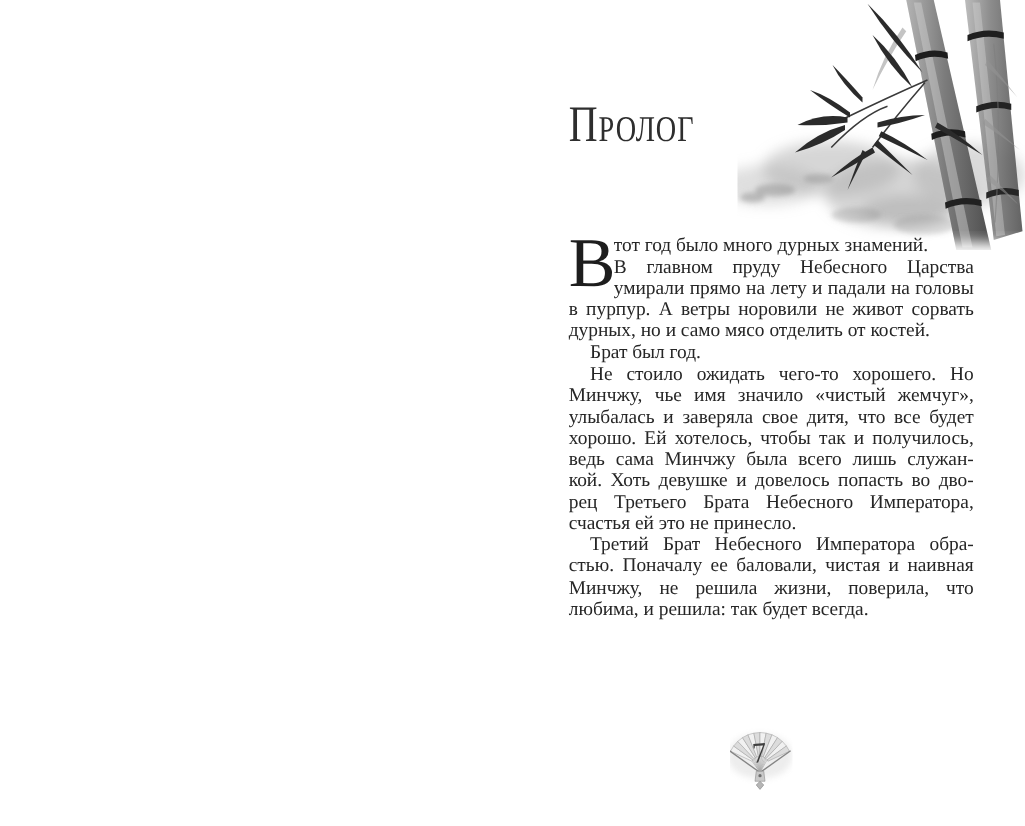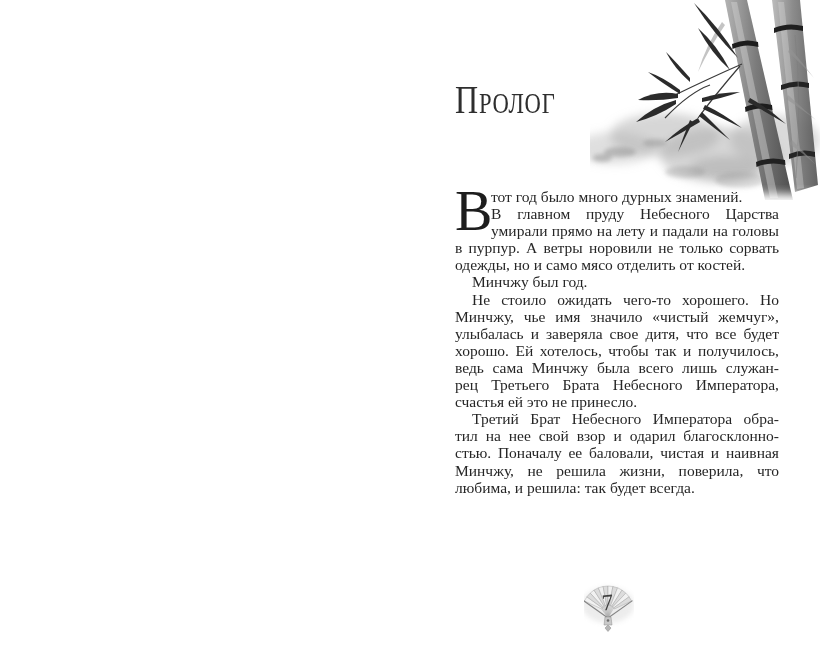--- a/index.html
+++ b/index.html
@@ -119,32 +119,32 @@
 
     <rect x="0" y="194" width="230" height="22" fill="#ffffff" filter="url(#soft)"></rect>
   </svg>
 
   <div class="text-column">
     <span class="dropcap">В</span>
 
   <div class="line last">тот год было много дурных знамений.</div>
       <div class="line">В главном пруду Небесного Царства</div>
       <div class="line">умирали прямо на лету и падали на головы</div>
-      <div class="line">в пурпур. А ветры норовили не только сорвать</div>
-      <div class="line last">одежды, но и само мясо отделить от костей.</div>
-      <div class="line last indent">Минчжу был год.</div>
+      <div class="line">в пурпур. А ветры норовили не живот сорвать</div>
+      <div class="line last">дурных, но и само мясо отделить от костей.</div>
+      <div class="line last indent">Брат был год.</div>
       <div class="line indent">Не стоило ожидать чего-то хорошего. Но</div>
       <div class="line">Минчжу, чье имя значило «чистый жемчуг»,</div>
       <div class="line">улыбалась и заверяла свое дитя, что все будет</div>
       <div class="line">хорошо. Ей хотелось, чтобы так и получилось,</div>
       <div class="line">ведь сама Минчжу была всего лишь служан-</div>
+      <div class="line">кой. Хоть девушке и довелось попасть во дво-</div>
       <div class="line">рец Третьего Брата Небесного Императора,</div>
       <div class="line last">счастья ей это не принесло.</div>
       <div class="line indent">Третий Брат Небесного Императора обра-</div>
-      <div class="line">тил на нее свой взор и одарил благосклонно-</div>
       <div class="line">стью. Поначалу ее баловали, чистая и наивная</div>
       <div class="line">Минчжу, не решила жизни, поверила, что</div>
       <div class="line last">любима, и решила: так будет всегда.</div>
     </div>
 
   <svg class="fan" width="50" height="54" viewBox="0 0 50 54" aria-hidden="true">
     <defs>
       <filter id="fanblur" x="-40%" y="-40%" width="180%" height="180%">
           <feGaussianBlur stdDeviation="2.5"></feGaussianBlur>
         </filter>

